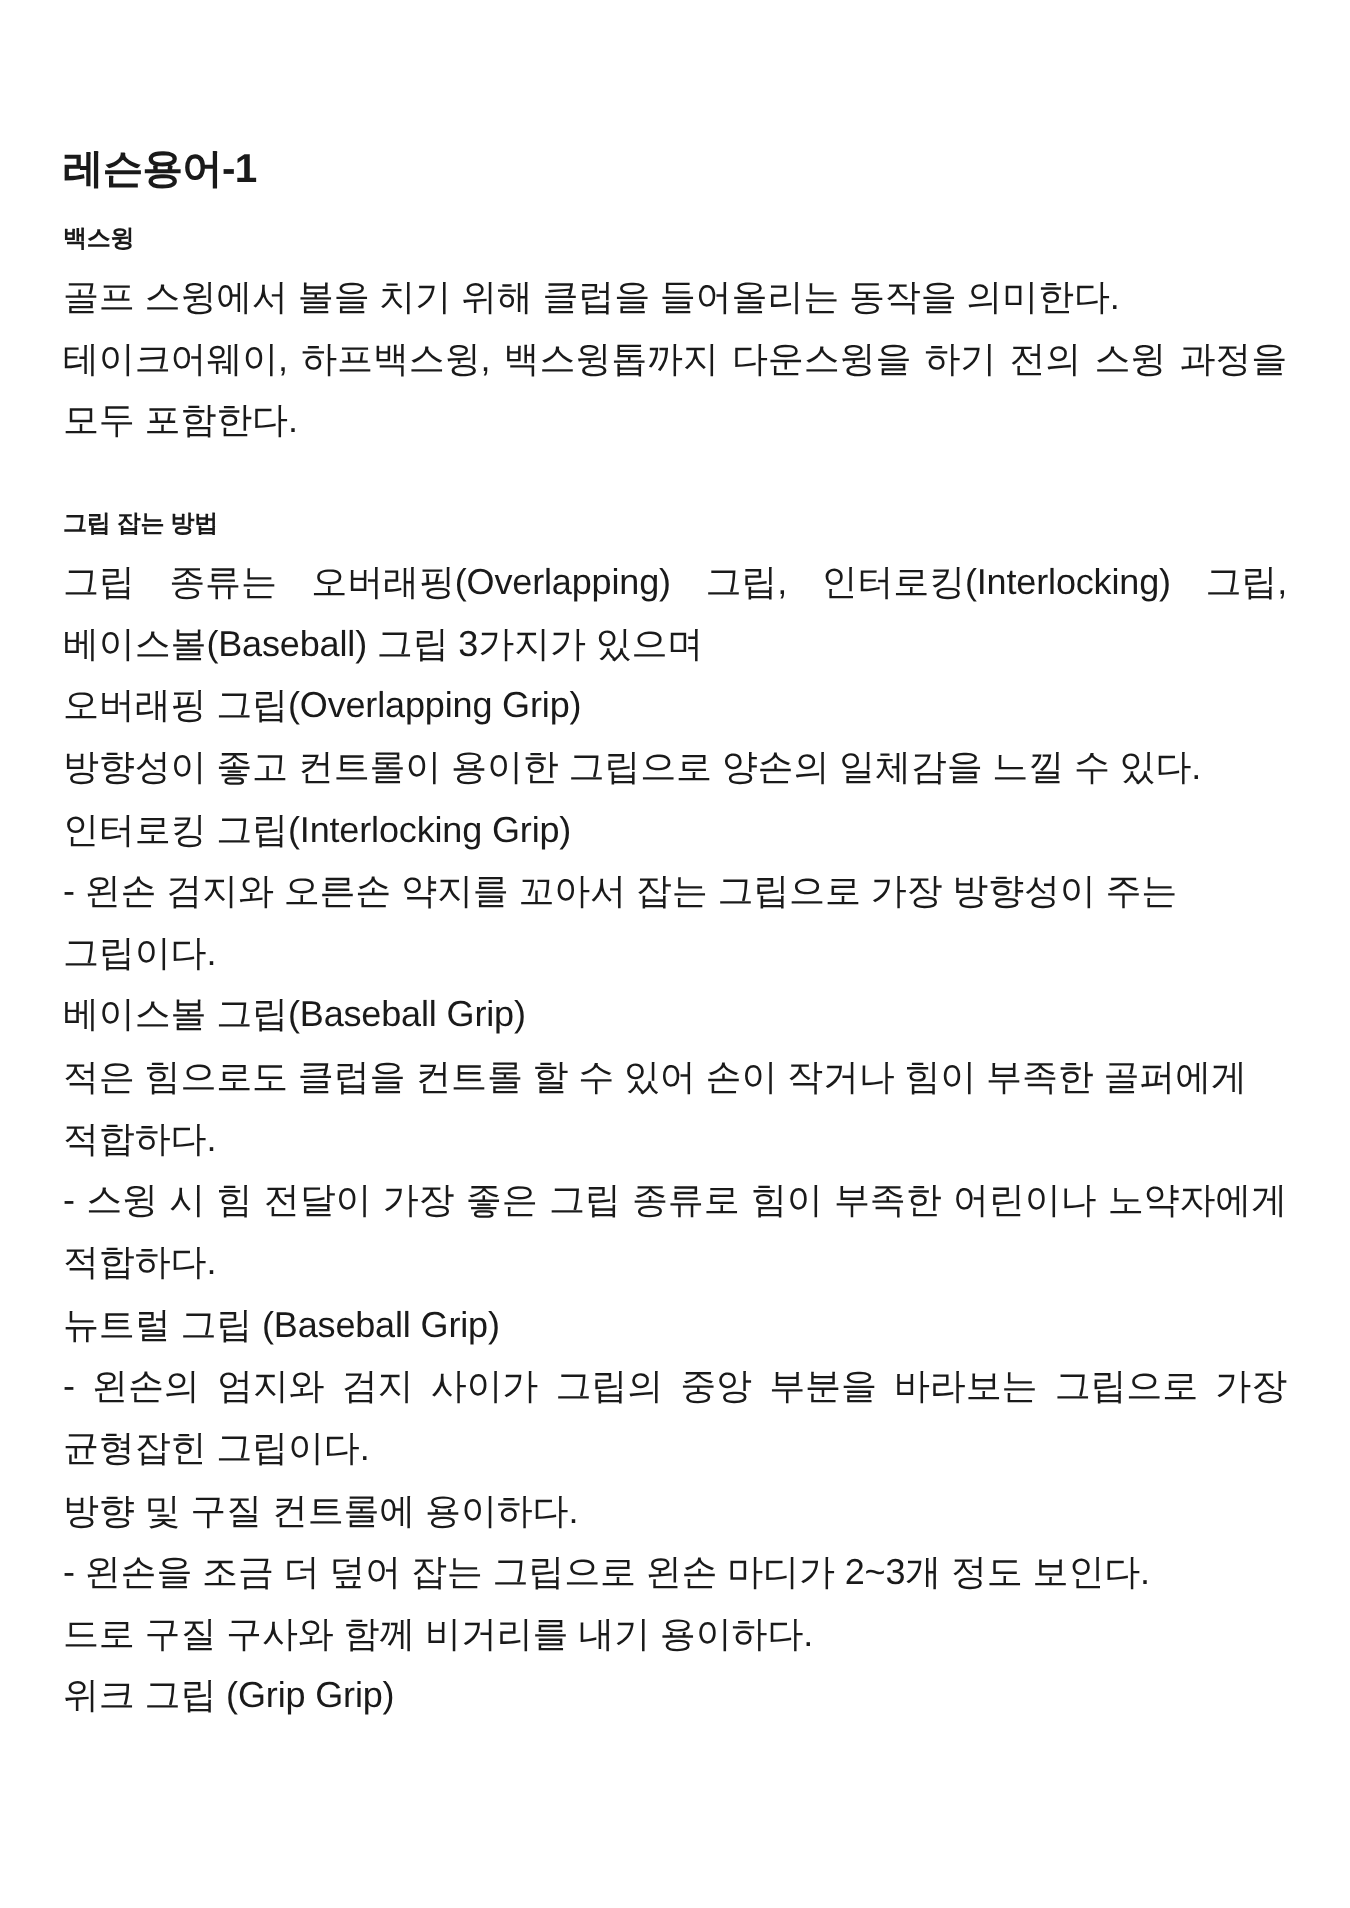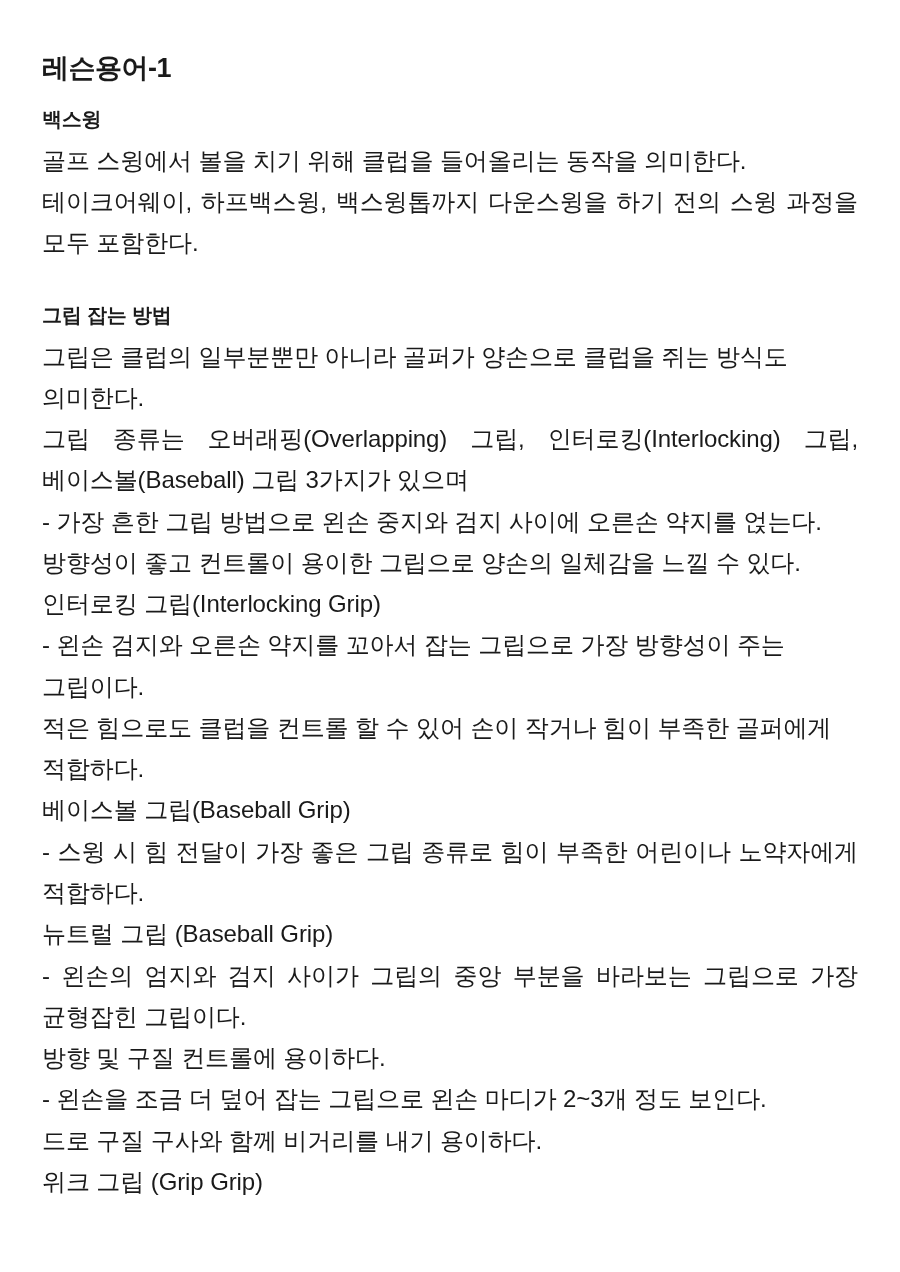--- a/index.html
+++ b/index.html
@@ -11,35 +11,35 @@
     width: 900px;
     min-height: 1272px;
     font-family: "Liberation Sans", "DejaVu Sans", sans-serif;
     color: #1a1a1a;
     -webkit-font-smoothing: antialiased;
   }
   .page {
     width: 900px;
     min-height: 1272px;
     box-sizing: border-box;
-    padding: 52px 42px 40px 42px;
+    padding: 96px 42px 40px 42px;
     background: #ffffff;
   }
   .doc-title {
     font-size: 27px;
     font-weight: 700;
     letter-spacing: -0.5px;
     margin: 0 0 18px 0;
     line-height: 1.25;
   }
   .section {
     margin: 0 0 10px 0;
   }
   .section-heading {
-    font-size: 20px;
+    font-size: 16px;
     font-weight: 700;
     margin: 0 0 6px 0;
     line-height: 1.5;
     letter-spacing: -0.2px;
   }
   .para {
     font-size: 24px;
     font-weight: 400;
     line-height: 1.72;
     margin: 0;
@@ -65,28 +65,27 @@
   <div class="section">
     <h2 class="section-heading">백스윙</h2>
     <p class="para nojust">골프 스윙에서 볼을 치기 위해 클럽을 들어올리는 동작을 의미한다.</p>
     <p class="para">테이크어웨이, 하프백스윙, 백스윙톱까지 다운스윙을 하기 전의 스윙 과정을 모두 포함한다.</p>
   </div>
 
   <div class="spacer"></div>
 
   <div class="section">
     <h2 class="section-heading">그립 잡는 방법</h2>
-    <p class="para nojust">그립은 클럽의 일부분뿐만 아니라 골퍼가 양손으로 클럽을 쥐는 방식도 의미한다.</p>
     <p class="para">그립 종류는 오버래핑(Overlapping) 그립, 인터로킹(Interlocking) 그립, 베이스볼(Baseball) 그립 3가지가 있으며</p>
-    <p class="para nojust">- 가장 흔한 그립 방법으로 왼손 중지와 검지 사이에 오른손 약지를 얹는다.</p>
+    <p class="para nojust">오버래핑 그립(Overlapping Grip)</p>
     <p class="para nojust">방향성이 좋고 컨트롤이 용이한 그립으로 양손의 일체감을 느낄 수 있다.</p>
     <p class="para nojust">인터로킹 그립(Interlocking Grip)</p>
     <p class="para nojust">- 왼손 검지와 오른손 약지를 꼬아서 잡는 그립으로 가장 방향성이 주는 그립이다.</p>
+    <p class="para nojust">베이스볼 그립(Baseball Grip)</p>
     <p class="para nojust">적은 힘으로도 클럽을 컨트롤 할 수 있어 손이 작거나 힘이 부족한 골퍼에게 적합하다.</p>
-    <p class="para nojust">베이스볼 그립(Baseball Grip)</p>
     <p class="para">- 스윙 시 힘 전달이 가장 좋은 그립 종류로 힘이 부족한 어린이나 노약자에게 적합하다.</p>
     <p class="para nojust">뉴트럴 그립 (Baseball Grip)</p>
     <p class="para">- 왼손의 엄지와 검지 사이가 그립의 중앙 부분을 바라보는 그립으로 가장 균형잡힌 그립이다.</p>
     <p class="para nojust">방향 및 구질 컨트롤에 용이하다.</p>
     <p class="para nojust">- 왼손을 조금 더 덮어 잡는 그립으로 왼손 마디가 2~3개 정도 보인다.</p>
     <p class="para nojust">드로 구질 구사와 함께 비거리를 내기 용이하다.</p>
     <p class="para nojust">위크 그립 (Grip Grip)</p>
   </div>
 
 </div>

